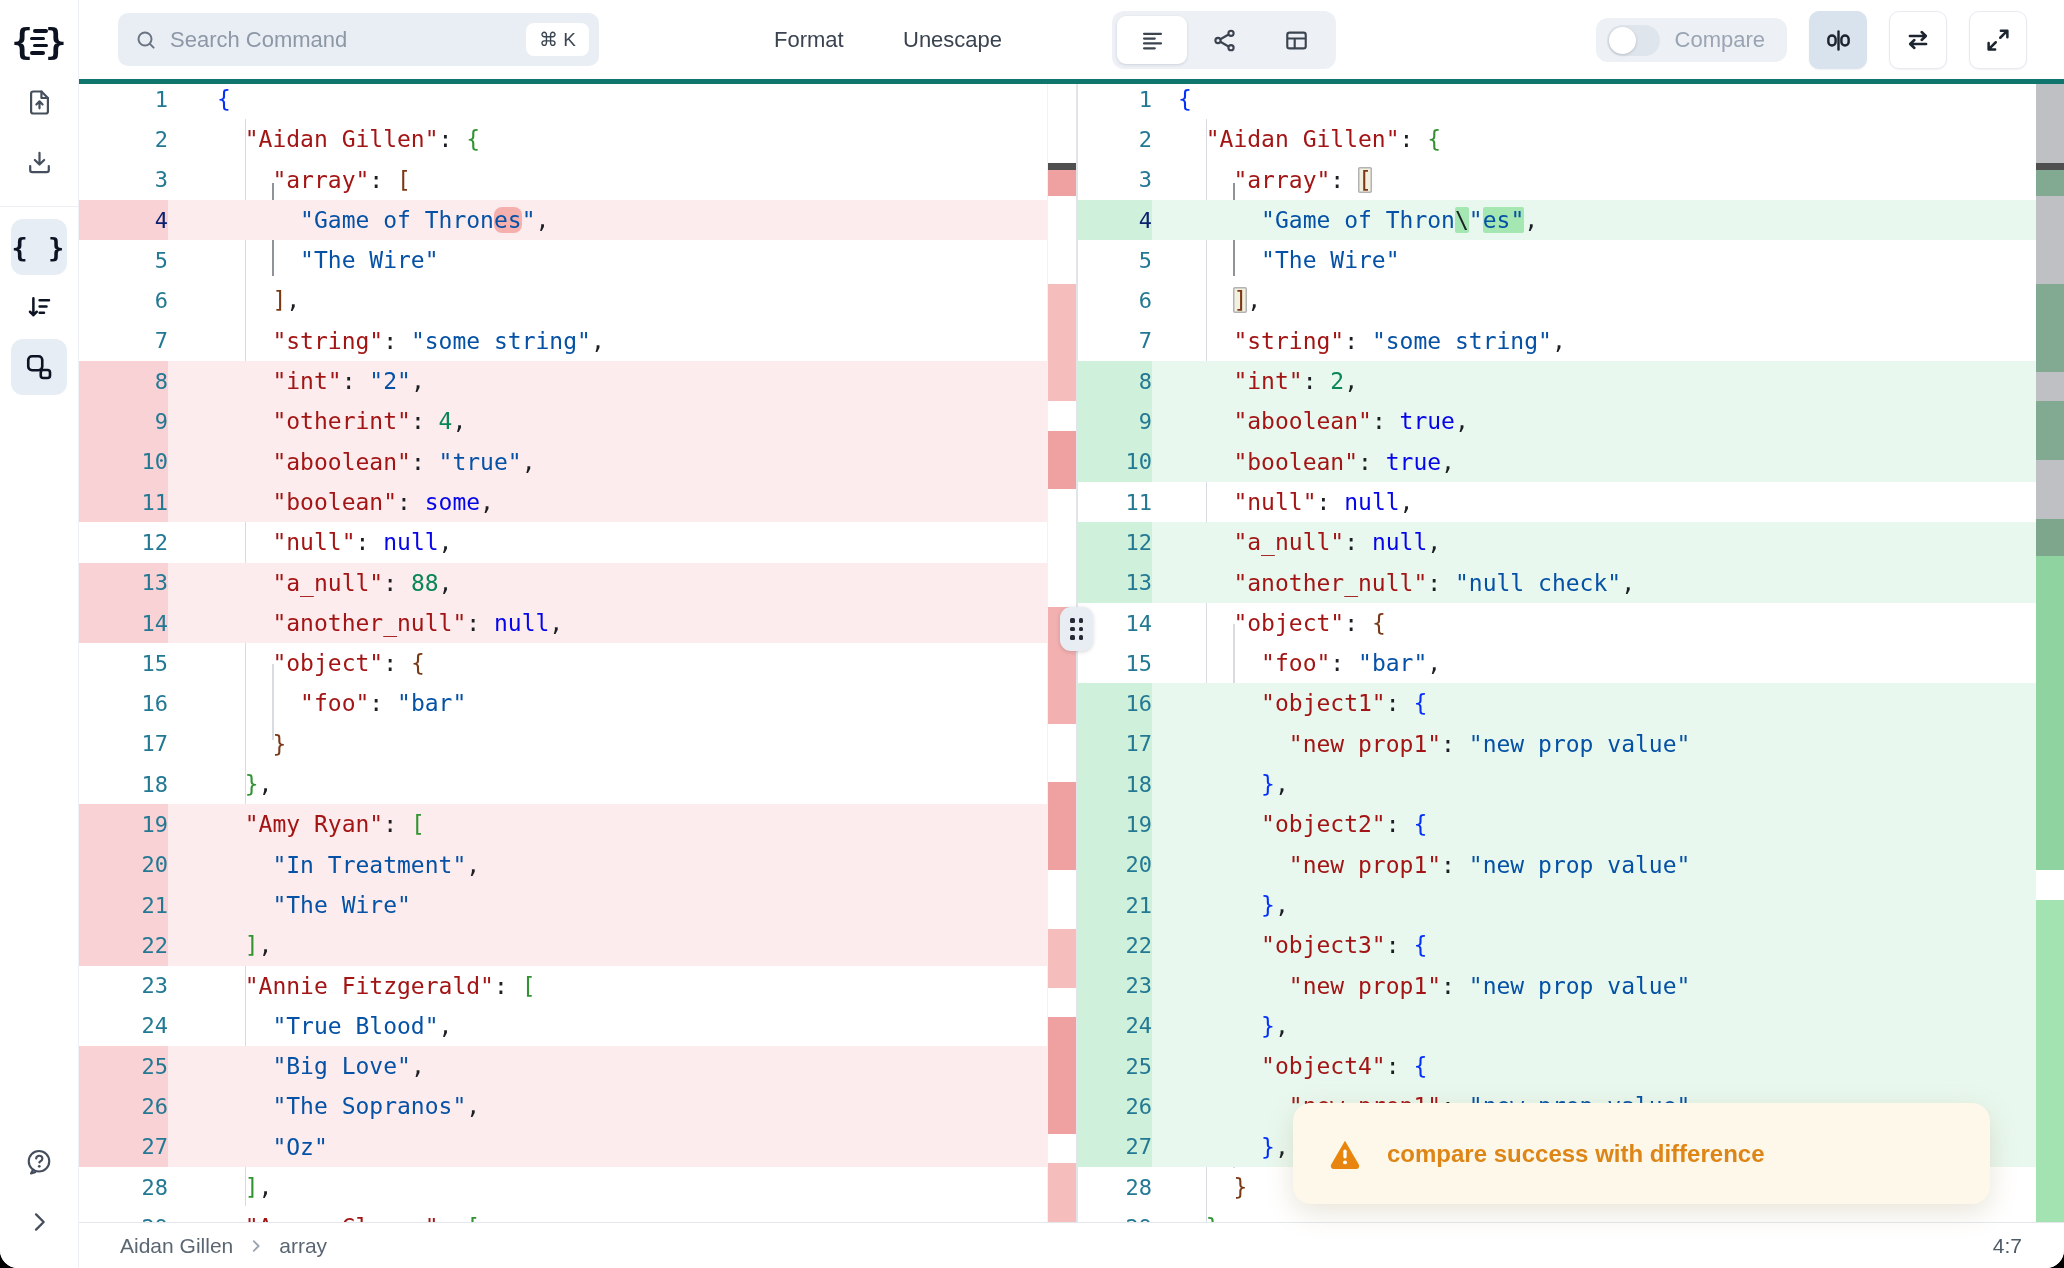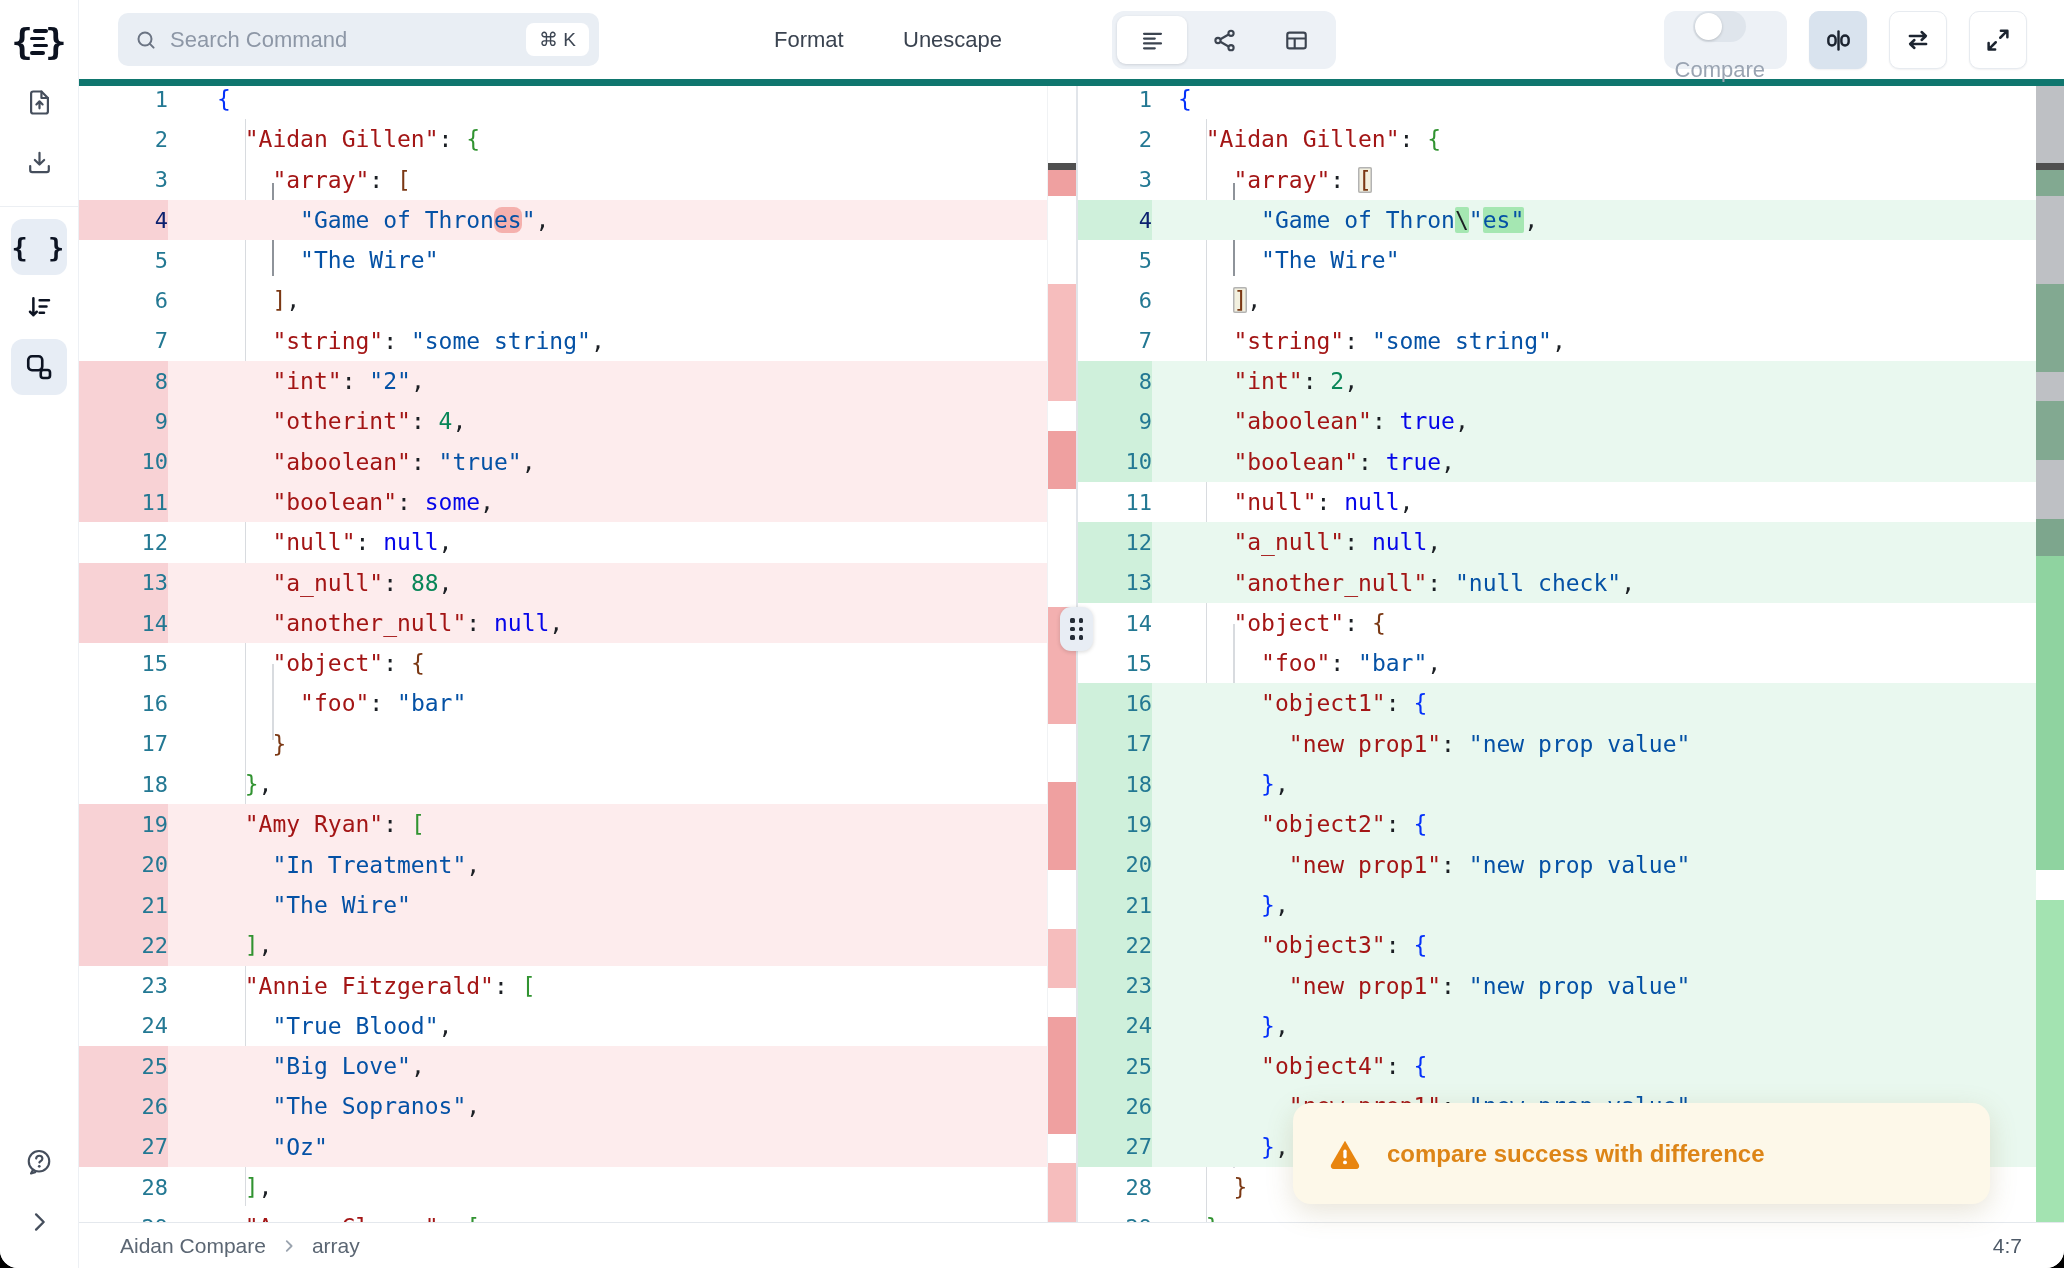--- a/index.html
+++ b/index.html
@@ -15,34 +15,34 @@
   .sb-btn.active{background:#e7edf5;color:#0c1322;}
   .sb-div{width:79px;height:1px;background:#eceff3;margin:12px 0;flex:0 0 auto;}
   .sb-spacer{flex:1 1 auto;}
   .logo{display:flex;align-items:center;font-family:"DejaVu Sans Mono",monospace;font-weight:bold;font-size:36px;color:#0c1220;line-height:1;}
   .logo .bars{display:flex;flex-direction:column;gap:4px;margin:0 -3px;}
   .logo .bars i{display:block;width:15px;height:3.4px;background:#0c1220;border-radius:2px;}
   .logo .bars i:nth-child(odd){margin-left:3px;}
   .braces-glyph{font-family:"DejaVu Sans Mono",monospace;font-weight:bold;font-size:27px;letter-spacing:2px;}
 
   
-  .topbar{position:absolute;left:79px;top:0;right:0;height:79px;background:#fff;border-bottom:7px solid #0f766e;z-index:20;}
+  .topbar{position:absolute;left:79px;top:0;right:0;height:79px;background:#fff;border-bottom:5px solid #0f766e;z-index:20;}
   .search{position:absolute;left:39px;top:13px;width:481px;height:53px;background:#e9eef4;border-radius:10px;
           display:flex;align-items:center;padding:0 10px 0 16px;box-sizing:border-box;cursor:text;}
   .search .ph{color:#8d97a6;font-size:22px;margin-left:12px;}
   .search .kbd{margin-left:auto;background:#fff;border-radius:8px;padding:5px 13px;font-size:19px;color:#3c4552;}
   .txt-btn{position:absolute;top:0;height:79px;display:flex;align-items:center;font-size:22px;color:#3a4350;cursor:pointer;}
   .txt-btn.format{left:695px;}
   .txt-btn.unescape{left:824px;}
   .segmented{position:absolute;left:1033px;top:11px;height:58px;background:#edf1f6;border-radius:12px;display:flex;
              align-items:center;padding:0 5px;box-sizing:border-box;gap:2px;}
   .seg-cell{width:70px;height:48px;border-radius:9px;display:flex;align-items:center;justify-content:center;color:#3c4450;cursor:pointer;}
   .seg-cell.active{background:#fff;box-shadow:0 1px 3px rgba(16,24,40,.14);}
   .actions{position:absolute;right:37px;top:11px;display:flex;gap:22px;align-items:center;height:58px;}
-  .cmp-group{height:58px;background:#edf1f6;border-radius:12px;display:flex;align-items:center;gap:15px;padding:0 22px 0 11px;flex-direction:column;}
+  .cmp-group{height:44px;background:#edf1f6;border-radius:12px;display:flex;align-items:center;gap:15px;padding:0 22px 0 11px;}
   .toggle{width:53px;height:31px;background:#dfe5ec;border-radius:16px;position:relative;cursor:pointer;flex:0 0 auto;}
   .toggle .knob{position:absolute;left:2px;top:2px;width:27px;height:27px;border-radius:50%;background:#fff;box-shadow:0 1px 3px rgba(0,0,0,.18);}
   .cmp-label{color:#9aa4b2;font-size:22px;}
   .icon-btn{width:58px;height:58px;border-radius:10px;display:flex;align-items:center;justify-content:center;
             background:#fff;border:1px solid #e7ebf0;box-shadow:0 1px 2px rgba(16,24,40,.06);color:#1c2430;cursor:pointer;box-sizing:border-box;}
   .icon-btn.active{background:#d9e3ee;border-color:#d9e3ee;}
 
   
   .editors{position:absolute;left:79px;top:79px;width:1985px;height:1143px;overflow:hidden;background:#fff;}
   .editor{position:absolute;top:0;height:100%;overflow:hidden;}
@@ -495,21 +495,21 @@
   <div class="toast">
     <svg width="36" height="36" viewBox="0 0 24 24">
       <path d="M12 3.2 21.2 19a2 2 0 0 1-1.7 3H4.5a2 2 0 0 1-1.7-3L12 3.2z" fill="#e8850f"></path>
       <rect x="10.9" y="9" width="2.2" height="6" rx="1.1" fill="#fff"></rect>
         <circle cx="12" cy="17.6" r="1.3" fill="#fff"></circle>
     </svg>
     <span class="msg">compare success with difference</span>
   </div>
 
   <footer class="statusbar">
-    <span class="crumb">Aidan Compare</span>
+    <span class="crumb">Aidan Gillen</span>
     <span class="crumb-sep">
       <svg width="18" height="18" viewBox="0 0 24 24" fill="none" stroke="#9aa3ae" stroke-width="2.4" stroke-linecap="round" stroke-linejoin="round">
           <path d="m9 5.5 6.5 6.5L9 18.5"></path>
         </svg>
     </span>
     <span class="crumb">array</span>
     <span class="cursor-pos">4:7</span>
   </footer>
 
 </div>

